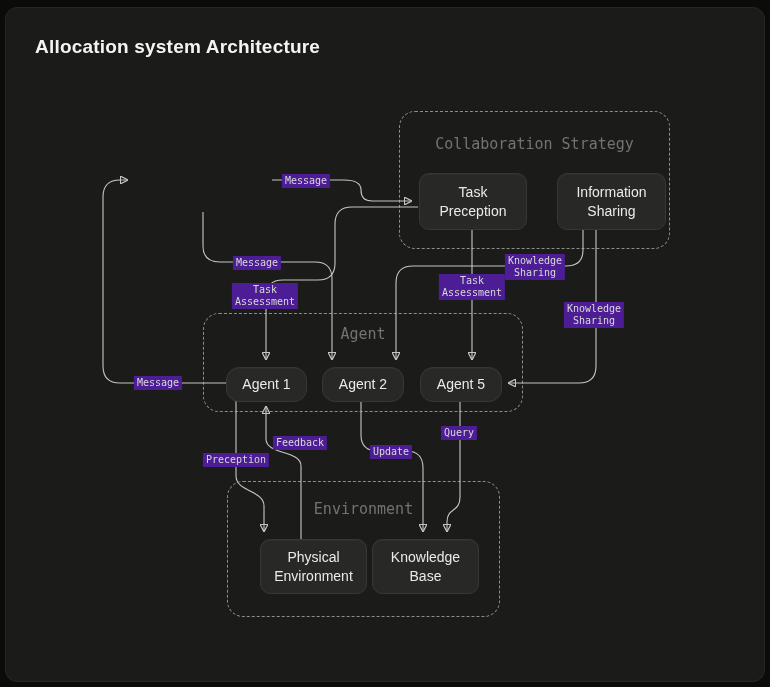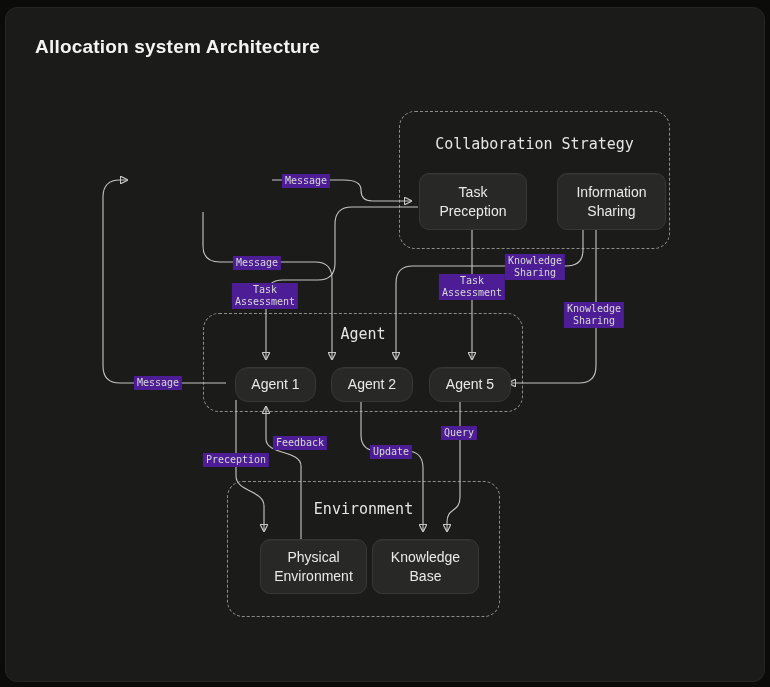--- a/index.html
+++ b/index.html
@@ -4,31 +4,31 @@
 <style>
   html,body{margin:0;padding:0;background:#0b0b09;}
   .stage{position:relative;width:770px;height:687px;background:#0b0b09;overflow:hidden;
          font-family:"Liberation Sans",sans-serif;}
   .frame{position:absolute;left:5px;top:7px;right:5px;bottom:5px;background:#1b1b19;
          border-radius:12px;border:1px solid #262624;}
   .title{position:absolute;left:35px;top:36px;font-size:19px;font-weight:700;color:#f4f4f2;
          letter-spacing:.2px;}
   .container{position:absolute;border:1px dashed #8d8d8a;border-radius:16px;}
   .container .ctitle{position:absolute;left:0;right:0;text-align:center;
-         font-family:"DejaVu Sans Mono",monospace;font-size:15px;color:#e5e5e5;}
+         font-family:"DejaVu Sans Mono",monospace;font-size:15px;color:#737373;}
   .edges{position:absolute;left:0;top:0;pointer-events:none;}
   .edges path{fill:none;stroke:#c6c6c3;stroke-width:1.1px;}
   .lbl{position:absolute;transform:translate(-50%,-50%);background:#4c1d95;
        font-family:"DejaVu Sans Mono",monospace;font-size:10px;font-weight:400;color:#d9d9d6;
        text-align:center;line-height:12px;padding:1px 3px;white-space:nowrap;}
   .node{position:absolute;display:flex;flex-direction:column;align-items:center;
         justify-content:center;text-align:center;border-radius:10px;background:#282827;
         border:1px solid #373736;color:#eaeae8;font-size:14px;line-height:19px;
         box-shadow:inset 0 1px 0 rgba(255,255,255,.03);}
-  .node.small{border-radius:13px;margin-left:9px;}
+  .node.small{border-radius:13px;}
   .node.light{background:#f3f3ee;border:1px solid #f3f3ee;color:#161616;font-weight:700;
         font-size:15px;line-height:21px;border-radius:4px;box-shadow:0 2px 8px rgba(0,0,0,.35);}
 </style>
 </head>
 <body>
 
 <div class="stage">
   <div class="frame"></div>
 
   <div class="title">Allocation system Architecture</div>

